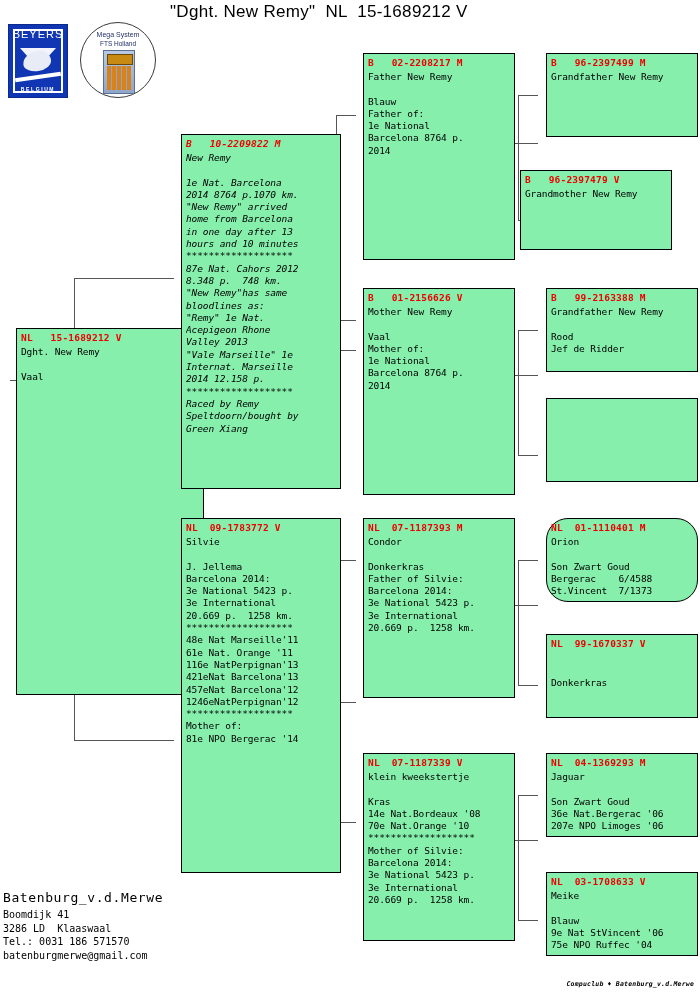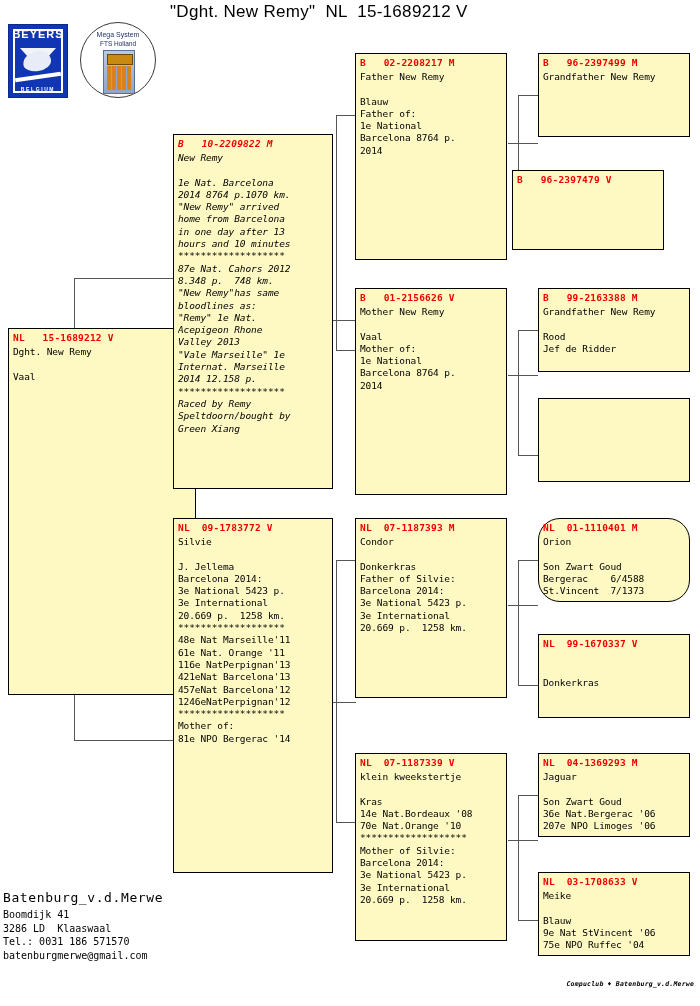--- a/index.html
+++ b/index.html
@@ -23,21 +23,21 @@
     position:absolute;left:8px;top:24px;width:58px;height:72px;
     background:#1036b4;border:1px solid #0c2a8c;
   }
   .beyers .bw{
     position:absolute;left:4px;top:4px;right:4px;bottom:4px;
     border:2px solid #ffffff;
   }
   .beyers .btxt{
     position:absolute;left:0;top:3px;width:100%;text-align:center;
     color:#fff;font-family:"Liberation Sans",sans-serif;
-    font-size:11px;font-weight:bold;letter-spacing:1px;
+    font-size:11px;font-weight:normal;letter-spacing:1px;
   }
   .beyers .bbot{
     position:absolute;left:0;bottom:5px;width:100%;text-align:center;
     color:#ffffff;font-family:"Liberation Sans",sans-serif;
     font-size:5px;font-weight:bold;letter-spacing:1.6px;
   }
   .beyers .tri{
     position:absolute;left:9px;top:22px;width:0;height:0;
     border-left:20px solid transparent;border-right:20px solid transparent;
     border-top:22px solid transparent;
@@ -81,21 +81,21 @@
     background:#c98a14;border:1px solid #6b4a08;
   }
   .mega .keys{
     position:absolute;left:3px;top:15px;width:24px;height:24px;
     background:
       repeating-linear-gradient(to right,#d9821a 0 4px,#8fa6c8 4px 5px),
       repeating-linear-gradient(to bottom,#d9821a 0 4px,#8fa6c8 4px 5px);
   }
 
   
-  .box{position:absolute;background:#fef9c3;border:1px solid #000000;box-sizing:border-box;}
+  .box{position:absolute;background:#86efac;border:1px solid #000000;box-sizing:border-box;margin-left:8px;}
   .box:after{
     content:"";position:absolute;left:5px;top:5px;right:-5px;bottom:-5px;
     background:#000000;z-index:-1;
   }
   .box .ring{
     position:absolute;left:4px;top:3px;right:4px;
     color:#ee0000;font-weight:bold;font-size:9.5px;white-space:pre;
     letter-spacing:.2px;line-height:12px;
   }
   .box .body{
@@ -295,20 +295,21 @@
 20.669 p.  1258 km.</div>
   </div>
 
   <div class="box" style="left:538px;top:53px;width:152px;height:84px;">
     <div class="ring">B   96-2397499 M</div>
     <div class="body">Grandfather New Remy</div>
   </div>
 
   <div class="box" style="left:512px;top:170px;width:152px;height:80px;">
     <div class="ring">B   96-2397479 V</div>
+    <div class="body">Grandmother New Remy</div>
   </div>
 
   <div class="box" style="left:538px;top:288px;width:152px;height:84px;">
     <div class="ring">B   99-2163388 M</div>
     <div class="body">Grandfather New Remy
 
 Rood
 Jef de Ridder</div>
   </div>
 

